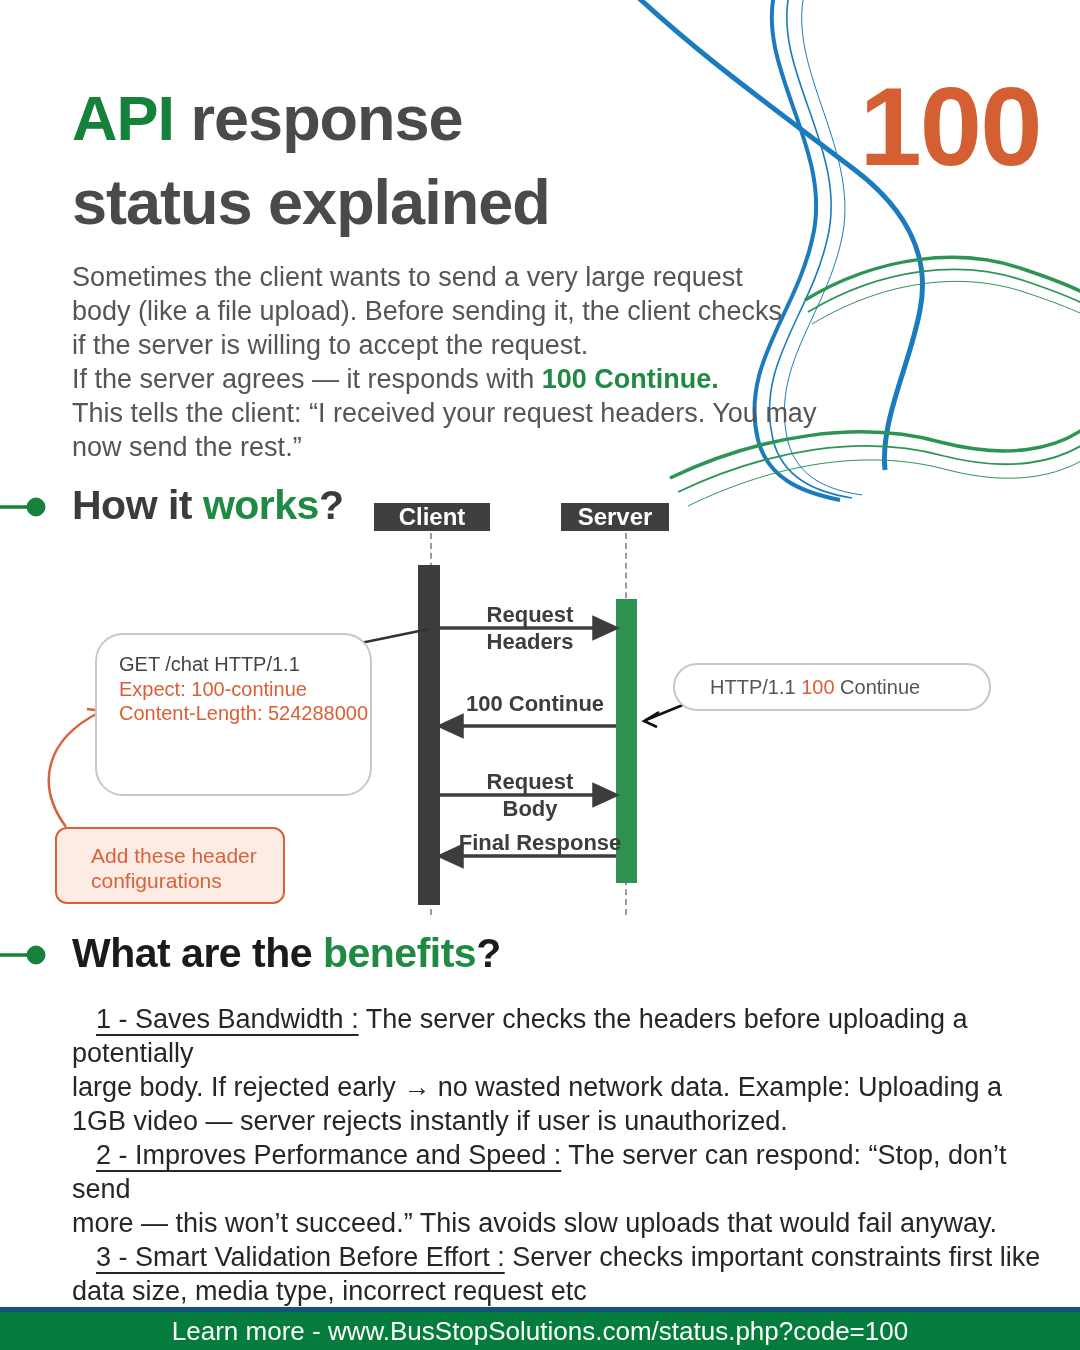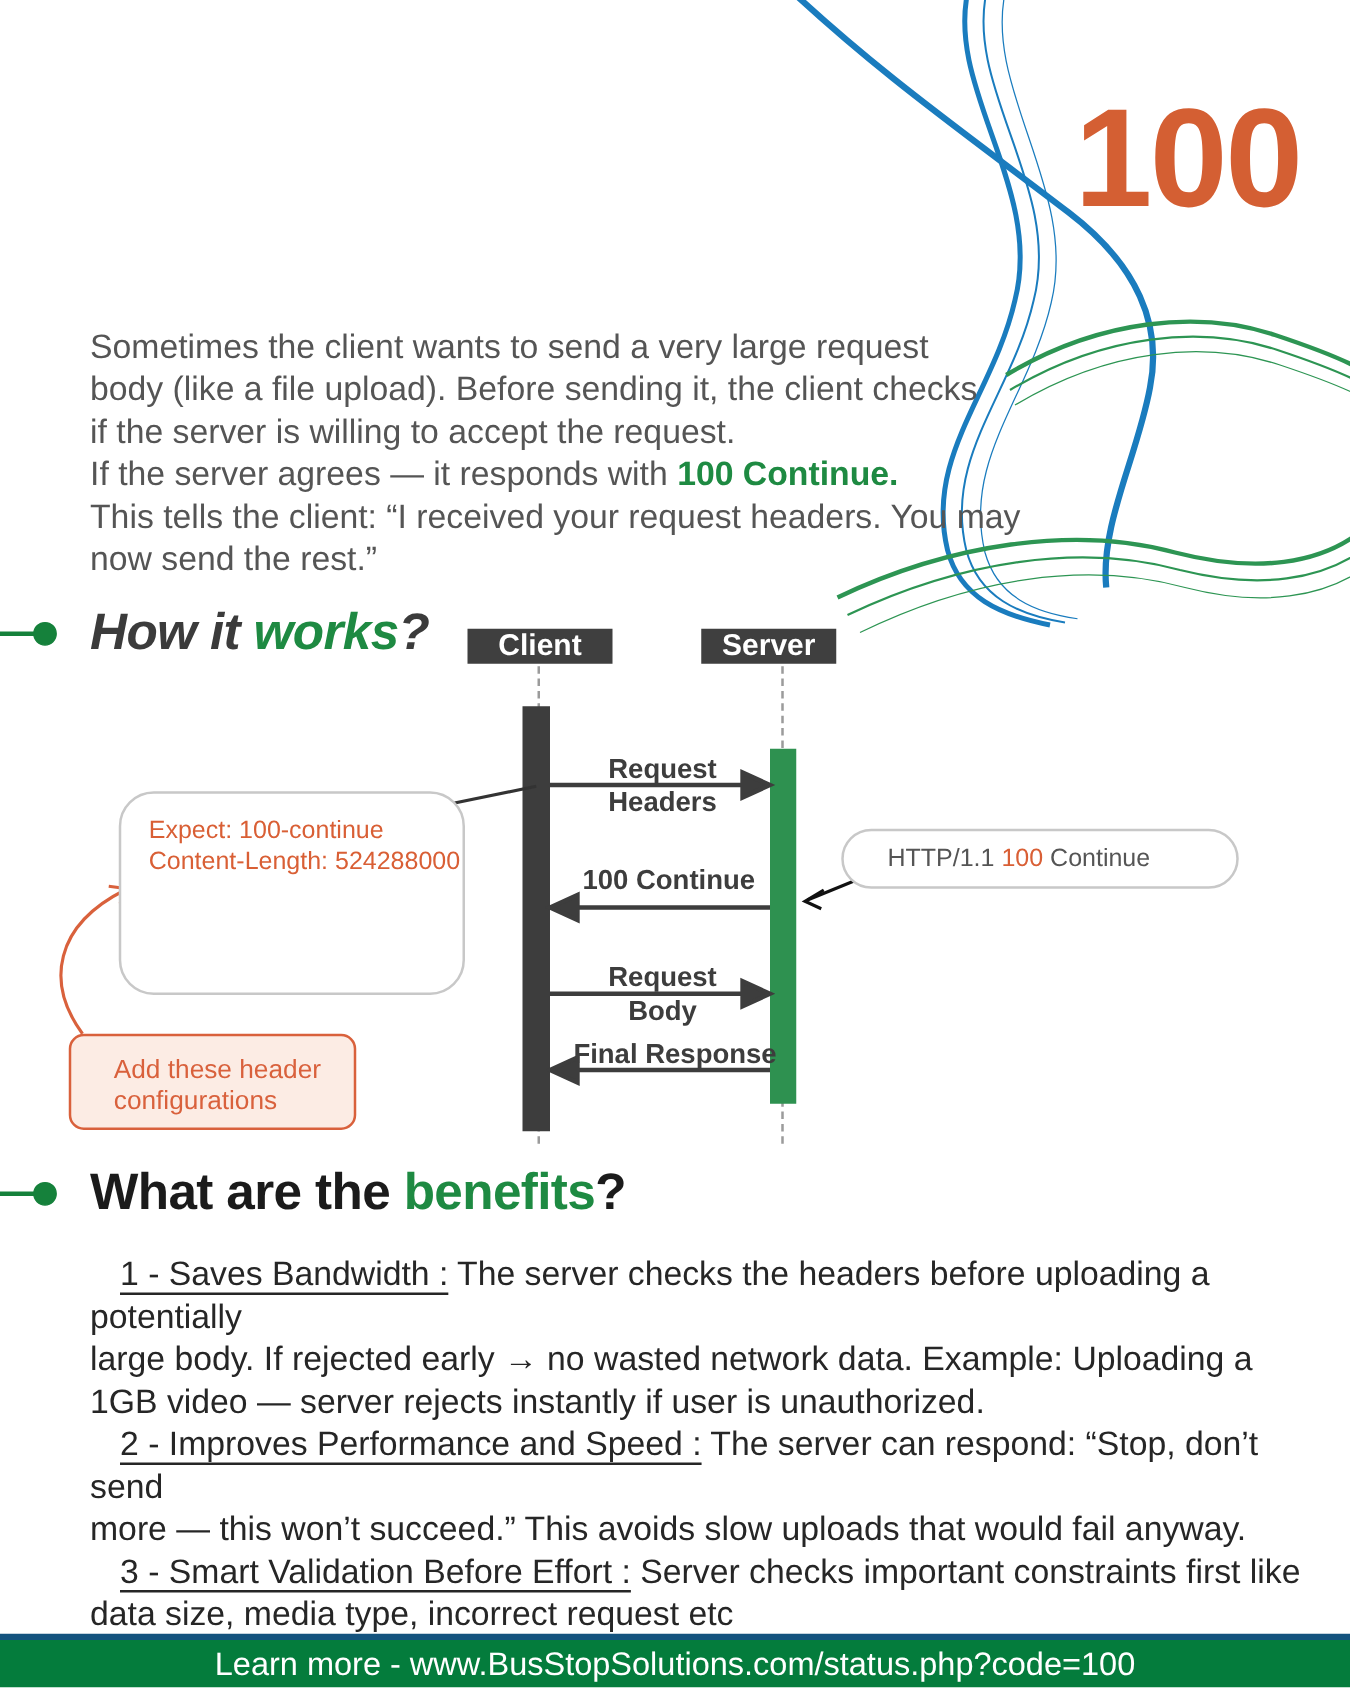--- a/index.html
+++ b/index.html
@@ -73,30 +73,31 @@
     <g stroke="#2d9553" fill="none">
       <path d="M 805,300 C 880,255 960,248 1020,268 C 1050,278 1068,285 1082,292" stroke-width="3.5"></path>
       <path d="M 808,312 C 883,267 962,260 1022,280 C 1052,290 1070,297 1084,304" stroke-width="1.8"></path>
       <path d="M 812,324 C 887,279 964,272 1024,292 C 1054,302 1072,309 1086,316" stroke-width="1"></path>
       <path d="M 670,478 C 760,435 860,420 940,442 C 1010,460 1055,448 1082,430" stroke-width="3.5"></path>
       <path d="M 678,492 C 768,449 864,434 944,456 C 1012,473 1057,461 1084,444" stroke-width="1.8"></path>
       <path d="M 688,506 C 776,463 868,448 948,470 C 1014,487 1059,475 1086,458" stroke-width="1"></path>
     </g>
   </svg>
 
+  <div class="title"><span class="accent">API</span><span> response</span><br><span>status explained</span></div>
   <div class="big-code">100</div>
 
   <p class="intro"><span>Sometimes the client wants to send a very large request
 body (like a file upload). Before sending it, the client checks
 if the server is willing to accept the request.
 If the server agrees — it responds with </span><span class="hl">100 Continue.</span><span>
 This tells the client: “I received your request headers. You may
 now send the rest.”</span></p>
 
-  <div class="section-h" style="left:72px; top:482px;font-style:italic;"><span>How it </span><span class="accent">works</span><span>?</span></div>
+  <div class="section-h" style="left:72px; top:482px;"><span>How it </span><span class="accent">works</span><span>?</span></div>
 
   <div class="actor" style="left:374px; top:503px; width:116px;">Client</div>
   <div class="actor" style="left:561px; top:503px; width:108px;">Server</div>
   <div class="lifeline" style="left:430px; top:533px; height:382px;"></div>
   <div class="lifeline" style="left:625px; top:533px; height:382px;"></div>
   <div class="bar client"></div>
   <div class="bar server"></div>
 
   <div class="msg-label" style="left:450px; top:601px; width:160px;">Request
 Headers</div>
@@ -125,20 +126,21 @@
       <line x1="695" y1="700" x2="646" y2="720" stroke="#111" stroke-width="2.5"></line>
       <polyline points="659,712 644,721 657,727" fill="none" stroke="#111" stroke-width="2.5"></polyline>
     </g>
     <g>
       <path d="M 66,827 C 36,786 44,740 100,712" fill="none" stroke="#d9613c" stroke-width="2.5"></path>
       <polyline points="87,709 102,711 96,723" fill="none" stroke="#d9613c" stroke-width="2.5"></polyline>
     </g>
   </svg>
 
   <div class="callout request">
+    <div>GET /chat HTTP/1.1</div>
     <div class="orange-line">Expect: 100-continue</div>
     <div class="orange-line">Content-Length: 524288000</div>
   </div>
 
   <div class="callout response"><span>HTTP/1.1 </span><span class="code">100</span><span> Continue</span></div>
 
   <div class="note-box">Add these header
 configurations</div>
 
   <div class="section-h h-benefits" style="left:72px; top:930px;"><span>What are the </span><span class="accent">benefits</span><span>?</span></div>

